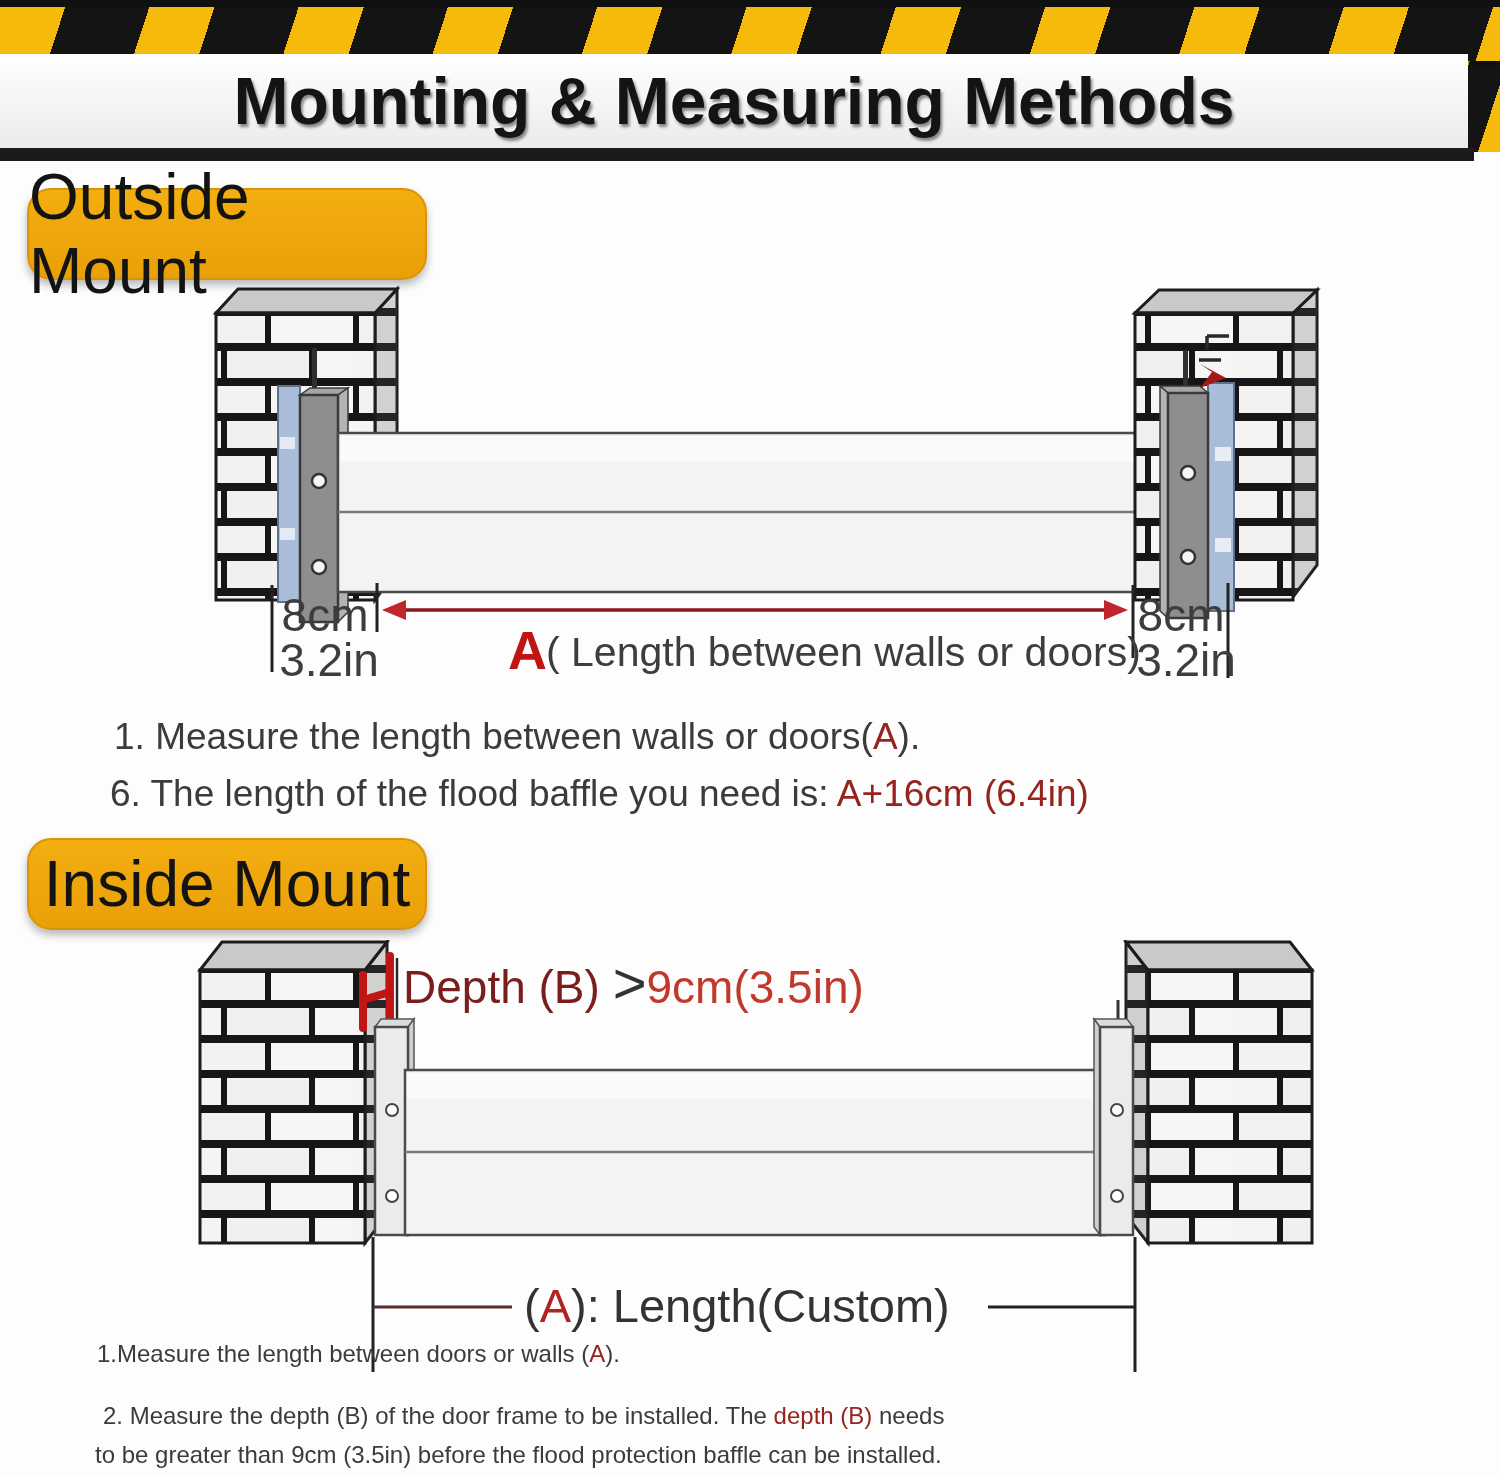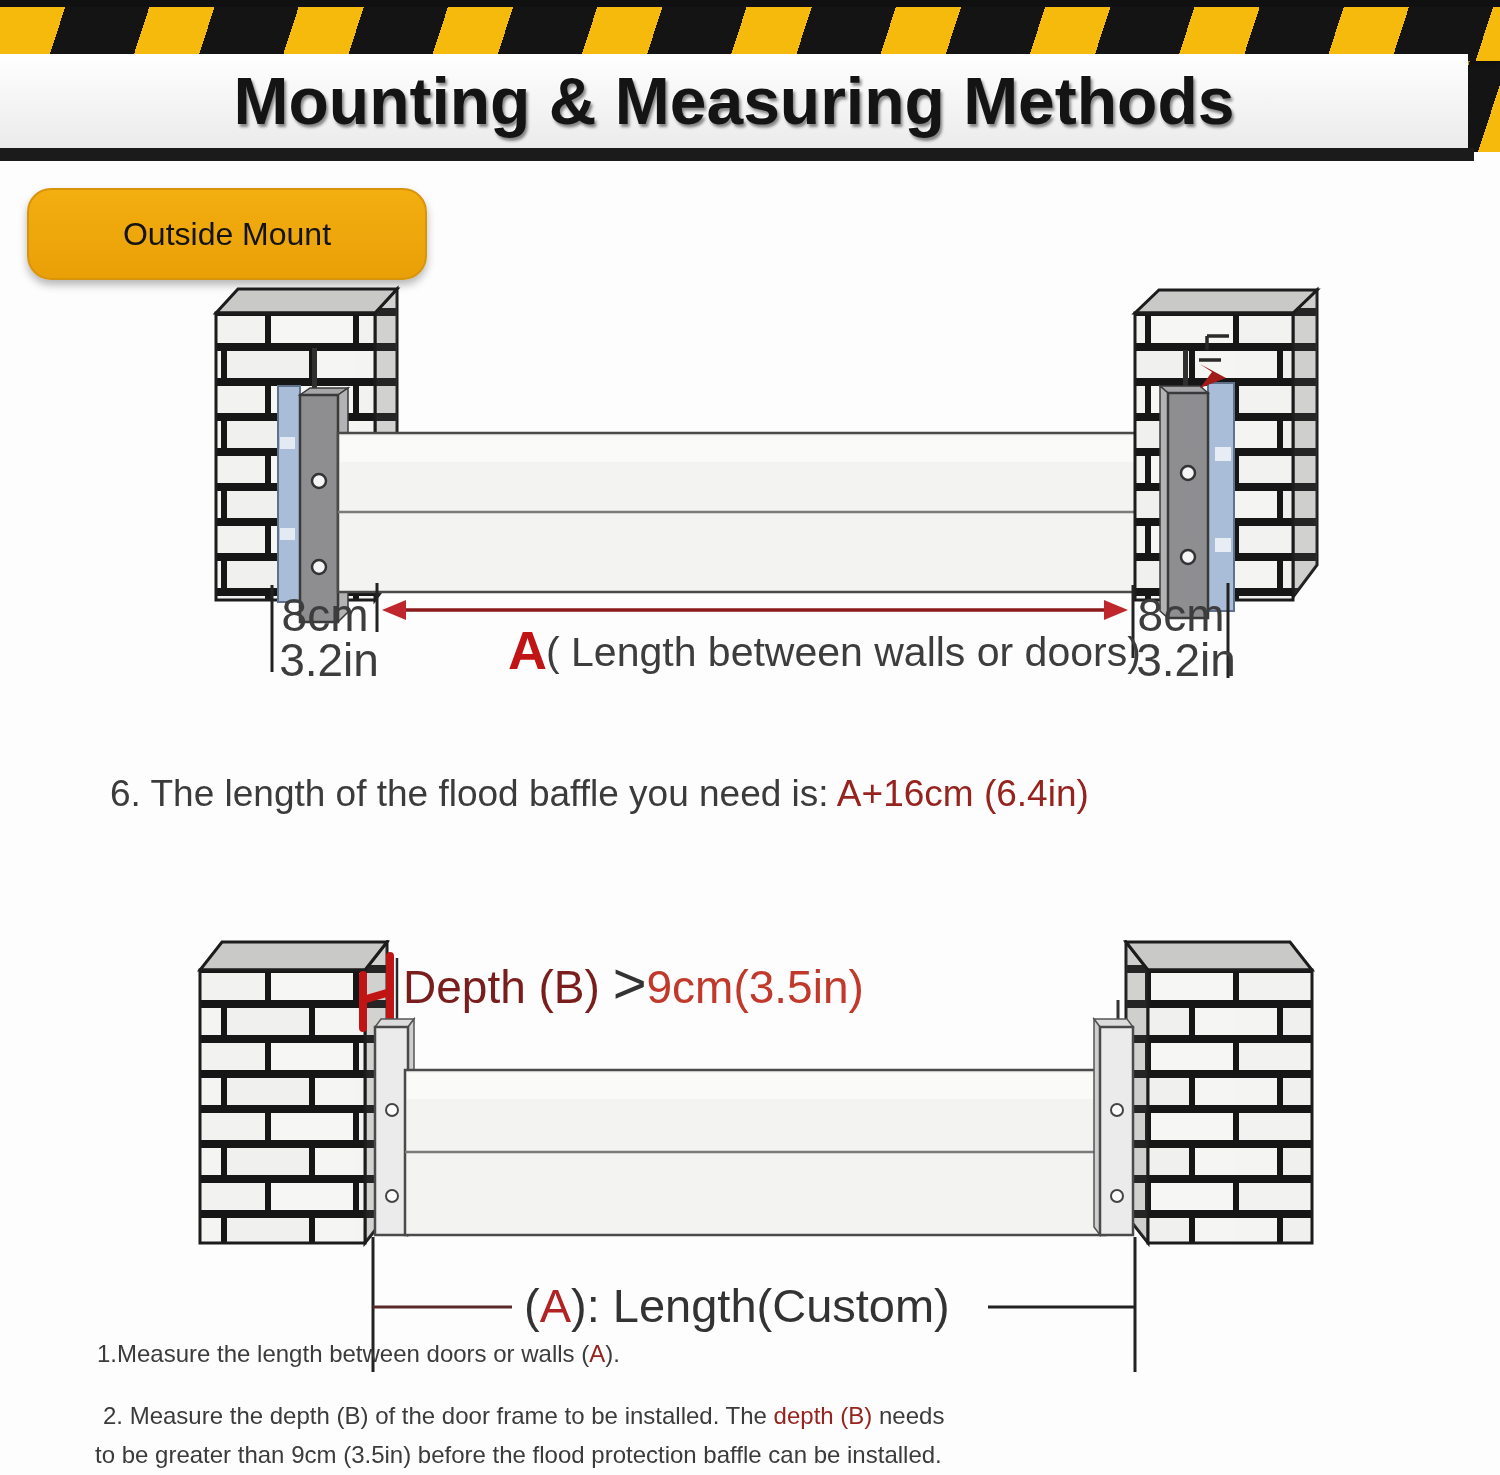--- a/index.html
+++ b/index.html
@@ -17,21 +17,21 @@
     background:linear-gradient(#ffffff,#ebebeb);display:flex;align-items:center;justify-content:center;}
   .title{font-size:66px;font-weight:bold;letter-spacing:0px;color:#141414;
     text-shadow:2px 3px 3px rgba(0,0,0,.45), -1px -1px 1px rgba(255,255,255,.95);}
   .blackbar{position:absolute;left:0;top:148px;width:1474px;height:13px;background:#1b1b1b;}
 
   
   .pill{position:absolute;left:27px;width:396px;height:88px;border-radius:24px;
     background:linear-gradient(#f3ae10,#e9a007);border:2px solid #d8940a;
     box-shadow:0 5px 8px rgba(0,0,0,.28);
     display:flex;align-items:center;justify-content:center;
-    font-size:32px;color:#131313;}
+    font-size:64px;color:#131313;}
   #pill-outside{top:188px;}
   #pill-inside{top:838px;}
 
   
   svg.diagram{position:absolute;left:0;}
 
   
   .step{position:absolute;font-size:37px;color:#3b3b3b;white-space:nowrap;}
   .step .red{color:#96231d;}
   .step-b{font-size:24px;}
@@ -112,22 +112,24 @@
       <polygon points="1128,610 1104,600 1104,620" fill="#c0272d"></polygon>
       <text x="325" y="631" font-size="46" fill="#3d3d3d" text-anchor="middle">8cm</text>
       <text x="329" y="676" font-size="46" fill="#3d3d3d" text-anchor="middle">3.2in</text>
       <text x="1181" y="631" font-size="46" fill="#3d3d3d" text-anchor="middle">8cm</text>
       <text x="1186" y="676" font-size="46" fill="#3d3d3d" text-anchor="middle">3.2in</text>
       <text x="508" y="669" font-size="54" font-weight="bold" fill="#c11414">A</text>
       <text x="546" y="666" font-size="41" fill="#3d3d3d">( Length between walls or doors)</text>
     </g>
   </svg>
 
+  <div class="step" style="left:114px;top:716px"><span>1. Measure the length between walls or doors(</span><span class="red">A</span><span>).</span></div>
   <div class="step" style="left:110px;top:773px"><span>6. The length of the flood baffle you need is: </span><span class="red">A+16cm (6.4in)</span></div>
 
+  <div class="pill" id="pill-inside">Inside Mount</div>
 
   <svg class="diagram" id="svg-inside" width="1500" height="440" viewBox="0 940 1500 440" style="top:940px">
     <defs>
       <pattern id="brick2" width="176" height="70" patternUnits="userSpaceOnUse" patternTransform="translate(4,970)">
         <rect width="176" height="70" fill="#161616"></rect>
         <rect x="3" y="3" width="82" height="27" fill="#f2f2f1"></rect>
         <rect x="91" y="3" width="82" height="27" fill="#f6f6f5"></rect>
         <rect x="-41" y="38" width="82" height="27" fill="#f4f4f3"></rect>
         <rect x="47" y="38" width="82" height="27" fill="#f0f0ef"></rect>
         <rect x="135" y="38" width="82" height="27" fill="#f5f5f4"></rect>

